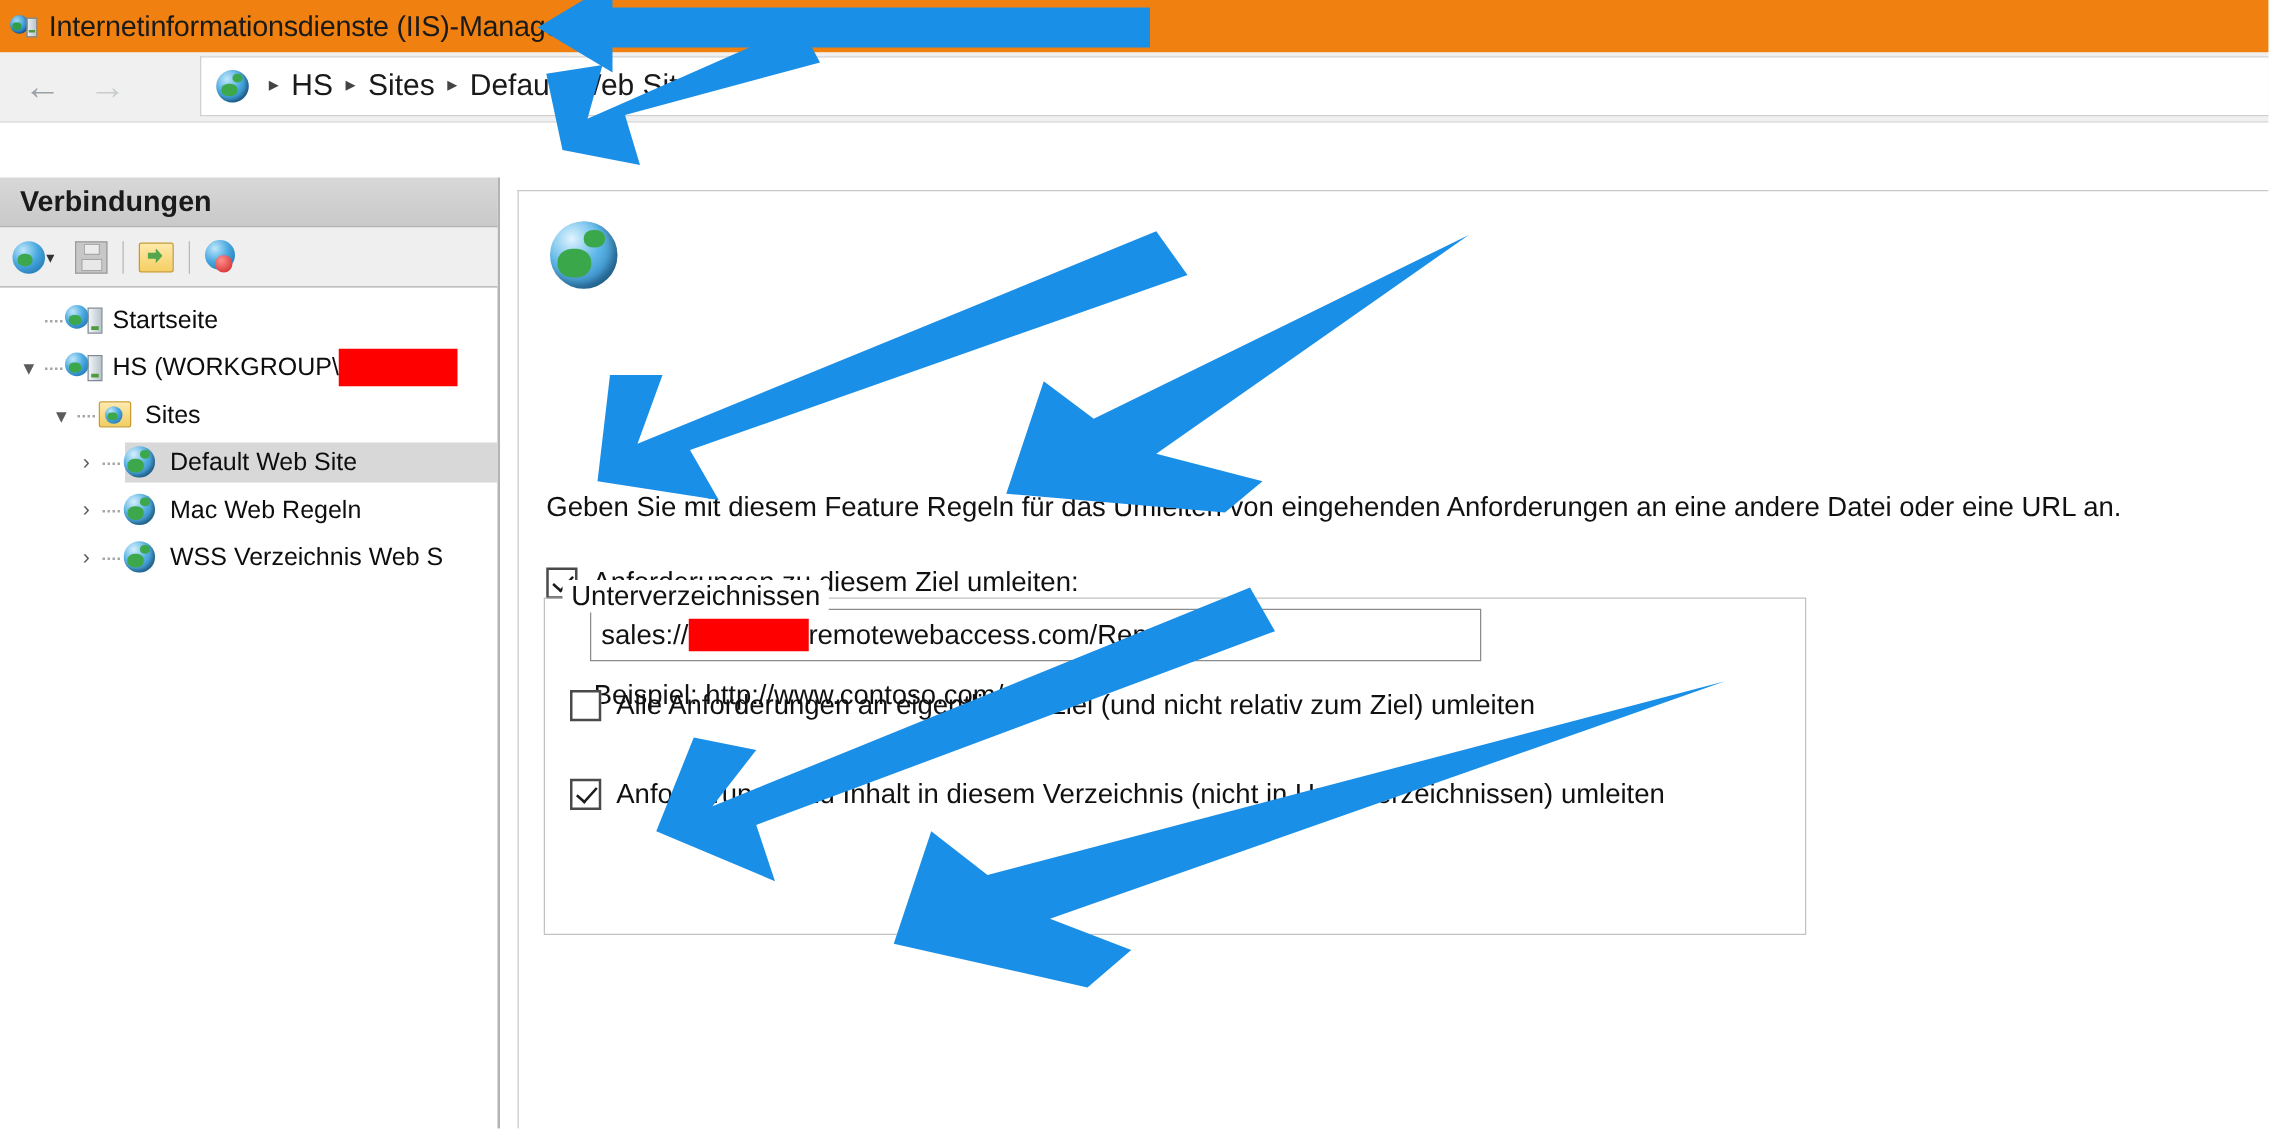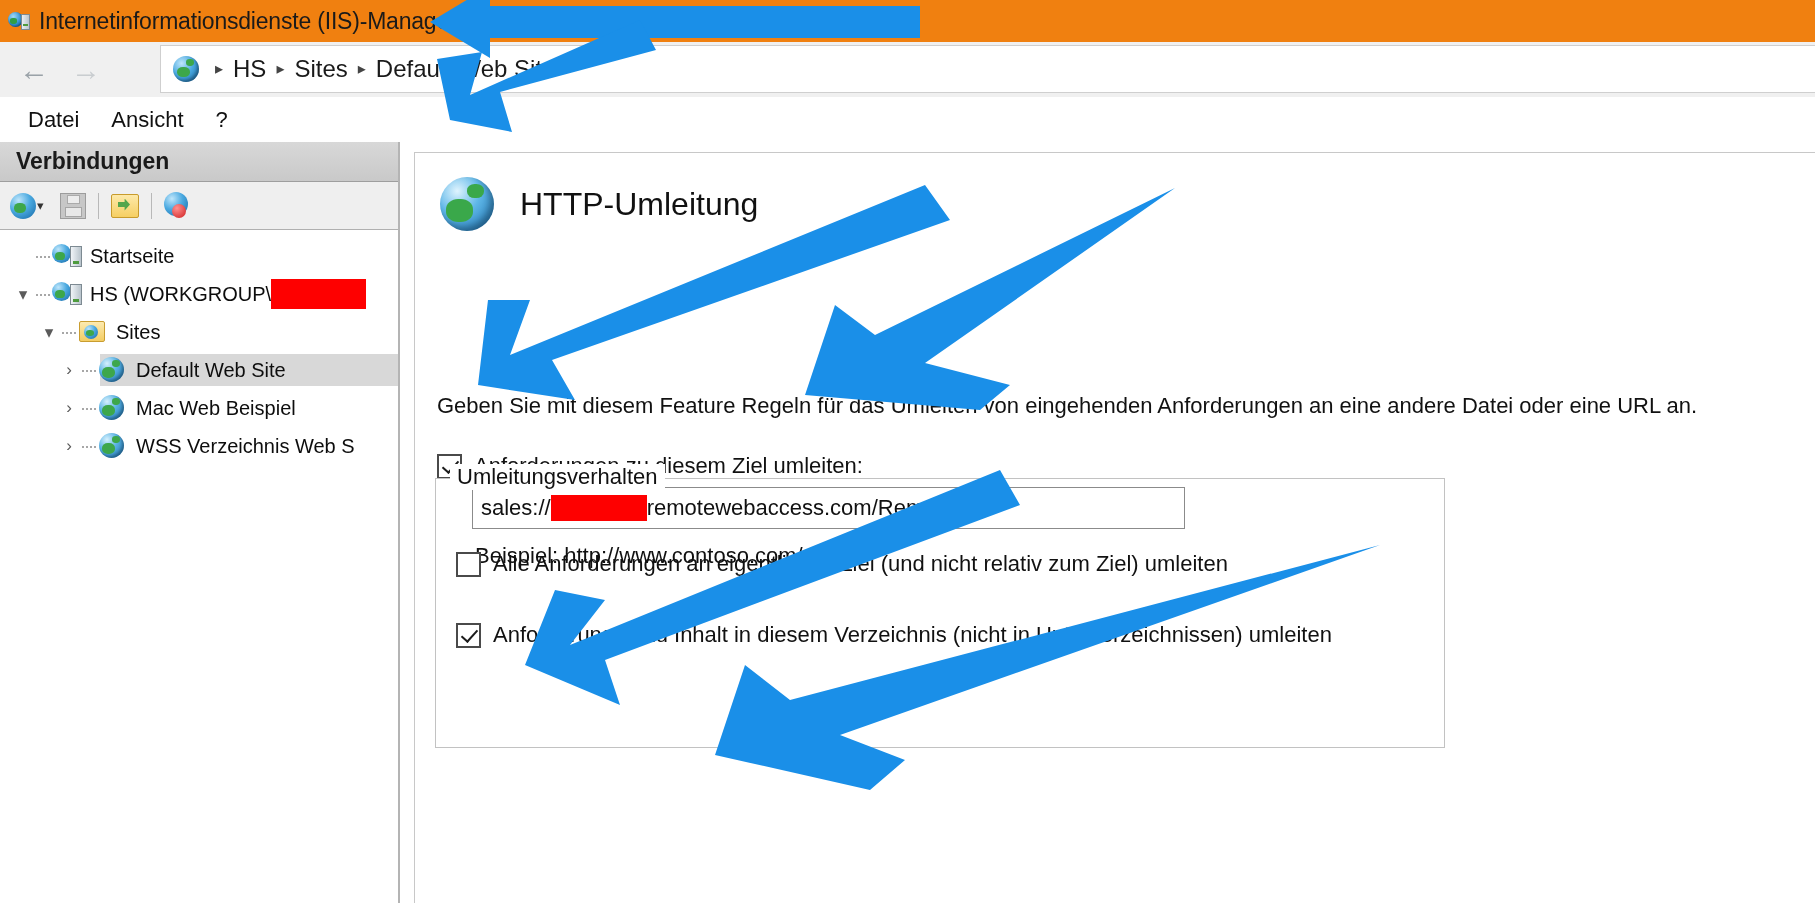--- a/index.html
+++ b/index.html
@@ -567,25 +567,20 @@
       <span class="crumb-sep">▸</span>
       <span class="crumb-text">HS</span>
       <span class="crumb-sep">▸</span>
       <span class="crumb-text">Sites</span>
       <span class="crumb-sep">▸</span>
       <span class="crumb-text">Default Web Site</span>
       <span class="crumb-sep">▸</span>
     </div>
   </div>
 
-  <div class="menubar">
-    <div class="menu-item">Datei</div>
-    <div class="menu-item">Ansicht</div>
-    <div class="menu-item">?</div>
-  </div>
 
   <div class="leftpanel">
     <div class="panel-header">
       <div class="panel-header-title">Verbindungen</div>
     </div>
 
     <div class="panel-toolbar">
       <div class="tb-icon" style="display:flex;align-items:center;width:42px">
         <div class="tb-globe"></div>
           <span class="tb-arrow">▾</span>
@@ -648,21 +643,21 @@
       </div>
 
       <div class="tree-row">
         <div class="spacer26"></div>
         <div class="spacer20"></div>
         <div class="expander">›</div>
         <div class="dots"></div>
         <div class="ic ic-site">
             <div class="gl"></div>
           </div>
-        <div class="tw-label">Mac Web Beispiel</div>
+        <div class="tw-label">Mac Web Regeln</div>
       </div>
 
       <div class="tree-row">
         <div class="spacer26"></div>
         <div class="spacer20"></div>
         <div class="expander">›</div>
         <div class="dots"></div>
         <div class="ic ic-site">
             <div class="gl"></div>
           </div>
@@ -670,42 +665,41 @@
       </div>
 
     </div>
   </div>
 
   <div class="content">
     <div class="content-inner">
 
       <div class="feature-head">
         <div class="feature-globe"></div>
-        <div class="feature-title">HTTP-Umleitung</div>
       </div>
 
       <div class="feature-desc">Geben Sie mit diesem Feature Regeln für das Umleiten von eingehenden Anforderungen an eine andere Datei oder eine URL an.</div>
 
       <div class="cbrow" style="left:22px; top:300px;">
         <div class="cbox checked"></div>
         <div class="cblabel">Anforderungen zu diesem Ziel umleiten:</div>
       </div>
 
       <div class="urlfield">
         <div class="urltext">
           <span>sales://</span>
             <span class="url-redact"></span>
             <span>remotewebaccess.com/Remote</span>
         </div>
       </div>
 
       <div class="example">Beispiel: http://www.contoso.com/sales</div>
 
       <div class="groupbox">
-        <div class="group-legend">Umleitungsverhalten</div>
+        <div class="group-legend">Unterverzeichnissen</div>
 
         <div class="cbrow" style="left:20px; top:72px;">
           <div class="cbox"></div>
           <div class="cblabel">Alle Anforderungen an eigentliches Ziel (und nicht relativ zum Ziel) umleiten</div>
         </div>
 
         <div class="cbrow" style="left:20px; top:143px;">
           <div class="cbox checked"></div>
           <div class="cblabel">Anforderungen zu Inhalt in diesem Verzeichnis (nicht in Unterverzeichnissen) umleiten</div>
         </div>

